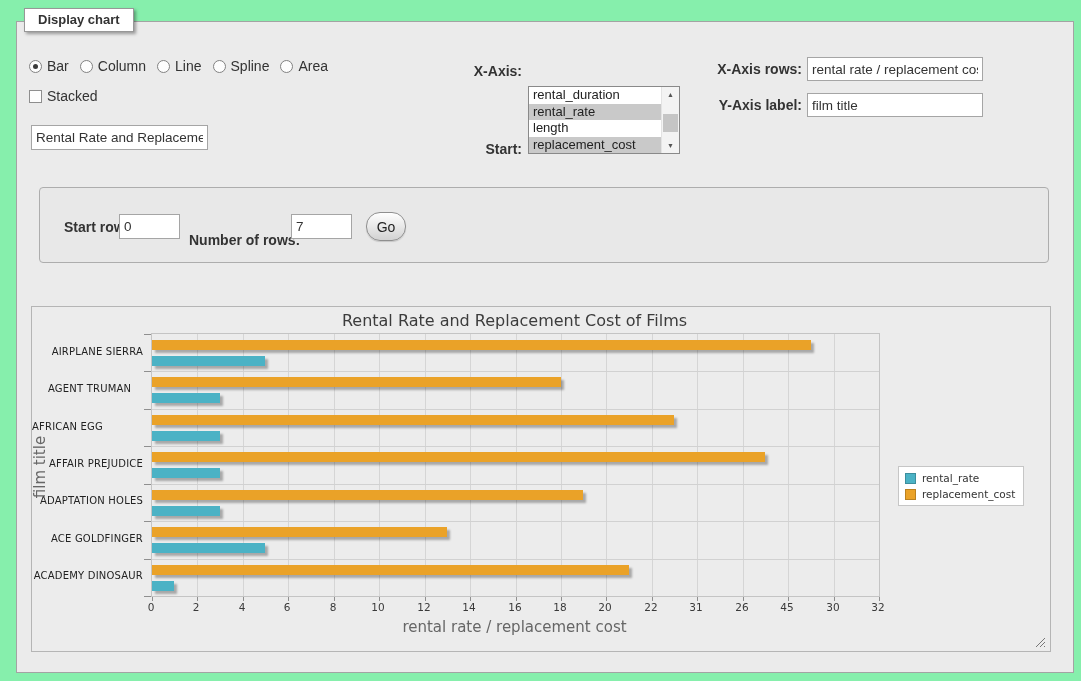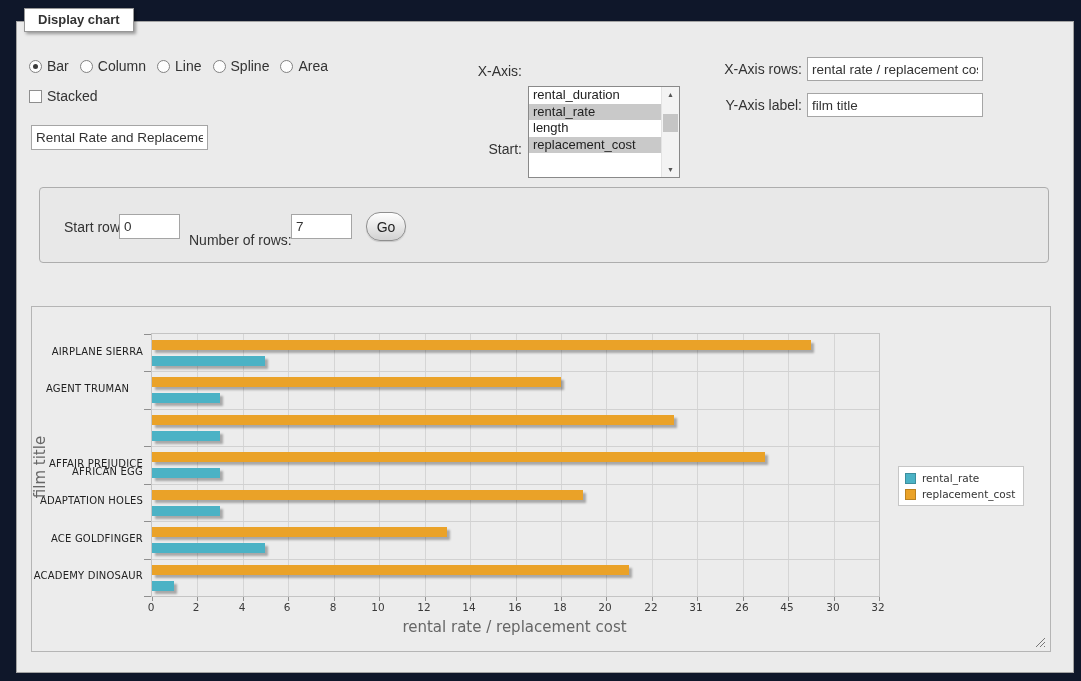--- a/index.html
+++ b/index.html
@@ -1,26 +1,26 @@
 <!DOCTYPE html>
 <html><head>
 <meta charset="utf-8">
 <style>
   html,body{margin:0;padding:0;}
   body{background:#fff;font-family:"Liberation Sans",sans-serif;}
-  .page{position:relative;width:1081px;height:681px;background:#0f172a;overflow:hidden;}
+  .page{position:relative;width:1081px;height:681px;background:#86efac;overflow:hidden;}
 
   
   .panel{position:absolute;left:16px;top:21px;width:1056px;height:650px;
          background:#ebebeb;border:1px solid #a3a3a3;}
   .legend-box{position:absolute;left:7px;top:-14px;background:#fff;border:1px solid #979797;
               padding:3px 13px 4px 13px;font-size:13px;font-weight:bold;color:#333;
               box-shadow:2px 2px 3px rgba(0,0,0,0.35);z-index:5;}
 
-  .ctl-label{position:absolute;font-size:14px;color:#333;white-space:nowrap;}
+  .ctl-label{position:absolute;font-size:14px;color:#333;white-space:nowrap;font-weight:bold;}
   .right{text-align:right;}
 
   
   .opt-row{position:absolute;left:12px;top:36px;display:flex;align-items:center;gap:11px;}
   .opt{display:flex;align-items:center;gap:5px;cursor:default;}
   .radio{width:13px;height:13px;border-radius:50%;border:1px solid #828282;background:#fdfdfd;
          position:relative;display:inline-block;box-sizing:border-box;}
   .radio.checked::after{content:"";position:absolute;left:3px;top:3px;right:3px;bottom:3px;
          border-radius:50%;background:#3a3a3a;}
   .checkbox{width:13px;height:13px;border:1px solid #8e8e8e;background:#fdfdfd;
@@ -31,21 +31,21 @@
             box-sizing:border-box;font-family:"Liberation Sans",sans-serif;
             font-size:13.5px;color:#333;padding:0 4px;outline:none;}
 
   
   .select{position:absolute;left:511px;top:37px;width:157px;height:24px;background:#fff;
           border:1px solid #898989;box-sizing:border-box;display:flex;align-items:center;
           justify-content:space-between;padding:0 5px 0 6px;font-size:13.5px;color:#222;}
   .select .arrow{font-size:9px;color:#111;}
 
   
-  .listbox{position:absolute;left:511px;top:64px;width:152px;height:92px;background:#fff;
+  .listbox{position:absolute;left:511px;top:64px;width:152px;height:68px;background:#fff;
            border:1px solid #898989;box-sizing:border-box;overflow:hidden;}
   .list-item{height:16.5px;line-height:16.5px;font-size:13px;color:#222;padding-left:4px;
              width:131px;white-space:nowrap;overflow:hidden;}
   .list-item.selected{background:#c9c9c9;}
   .scrollbar{position:absolute;top:0;right:0;bottom:0;width:17px;background:#f3f3f3;
              border-left:1px solid #e3e3e3;}
   .sb-btn{height:15px;display:flex;align-items:center;justify-content:center;
           font-size:7px;color:#555;background:#f3f3f3;}
   .sb-btn.down{position:absolute;bottom:0;left:0;right:0;}
   .sb-thumb{position:absolute;left:1px;right:1px;top:27px;height:18px;background:#c5c5c5;}
@@ -150,20 +150,21 @@
 
     <div class="subpanel">
       <div class="ctl-label" style="left:24px;top:31px;">Start row:</div>
       <input class="txt" style="left: 79px; top: 26px; width: 61px;" value="0">
       <div class="ctl-label" style="left:149px;top:31px;margin-top:13px;">Number of rows:</div>
       <input class="txt" style="left: 251px; top: 26px; width: 61px;" value="7">
       <div class="go-btn">Go</div>
     </div>
 
     <div class="chart">
+      <div class="chart-title">Rental Rate and Replacement Cost of Films</div>
       <div class="plot" id="plot">
           <div class="gridv" style="left: 45px;"></div>
           <div class="gridv" style="left: 91px;"></div>
           <div class="gridv" style="left: 136px;"></div>
           <div class="gridv" style="left: 182px;"></div>
           <div class="gridv" style="left: 227px;"></div>
           <div class="gridv" style="left: 273px;"></div>
           <div class="gridv" style="left: 318px;"></div>
           <div class="gridv" style="left: 364px;"></div>
           <div class="gridv" style="left: 409px;"></div>
@@ -231,22 +232,22 @@
           <div class="xtick-label" style="left: 468px; top: 294px; position: absolute;">16</div>
           <div class="xtick-label" style="left: 513px; top: 294px; position: absolute;">18</div>
           <div class="xtick-label" style="left: 558px; top: 294px; position: absolute;">20</div>
           <div class="xtick-label" style="left: 604px; top: 294px; position: absolute;">22</div>
           <div class="xtick-label" style="left: 649px; top: 294px; position: absolute;">31</div>
           <div class="xtick-label" style="left: 695px; top: 294px; position: absolute;">26</div>
           <div class="xtick-label" style="left: 740px; top: 294px; position: absolute;">45</div>
           <div class="xtick-label" style="left: 786px; top: 294px; position: absolute;">30</div>
           <div class="xtick-label" style="left: 831px; top: 294px; position: absolute;">32</div>
           <div class="cat-label" style="position: absolute; left: 0px; width: 111px; top: 39px; text-align: right;">AIRPLANE SIERRA</div>
-          <div class="cat-label" style="position: absolute; left: 0px; width: 111px; top: 76px; text-align: center;">AGENT TRUMAN</div>
-          <div class="cat-label" style="position: absolute; left: 0px; width: 111px; top: 114px; text-align: right; margin-top: 45px;">AFRICAN EGG</div>
+          <div class="cat-label" style="position: absolute; left: 16px; width: 111px; top: 76px; text-align: left;">AGENT TRUMAN</div>
+          <div class="cat-label" style="position: absolute; left: 0px; width: 111px; top: 114px; text-align: left;">AFRICAN EGG</div>
           <div class="cat-label" style="position: absolute; left: 0px; width: 111px; top: 151px; text-align: right;">AFFAIR PREJUDICE</div>
           <div class="cat-label" style="position: absolute; left: 0px; width: 111px; top: 188px; text-align: right;">ADAPTATION HOLES</div>
           <div class="cat-label" style="position: absolute; left: 0px; width: 111px; top: 226px; text-align: right;">ACE GOLDFINGER</div>
           <div class="cat-label" style="position: absolute; left: 0px; width: 111px; top: 263px; text-align: right;">ACADEMY DINOSAUR</div>
         </div>
       <div class="xaxis-title">rental rate / replacement cost</div>
       <div class="yaxis-title">film title</div>
       <div class="chart-legend" id="chart-legend">
           <div class="legend-row">
             <span class="swatch" style="background: rgb(75, 178, 197);"></span>

